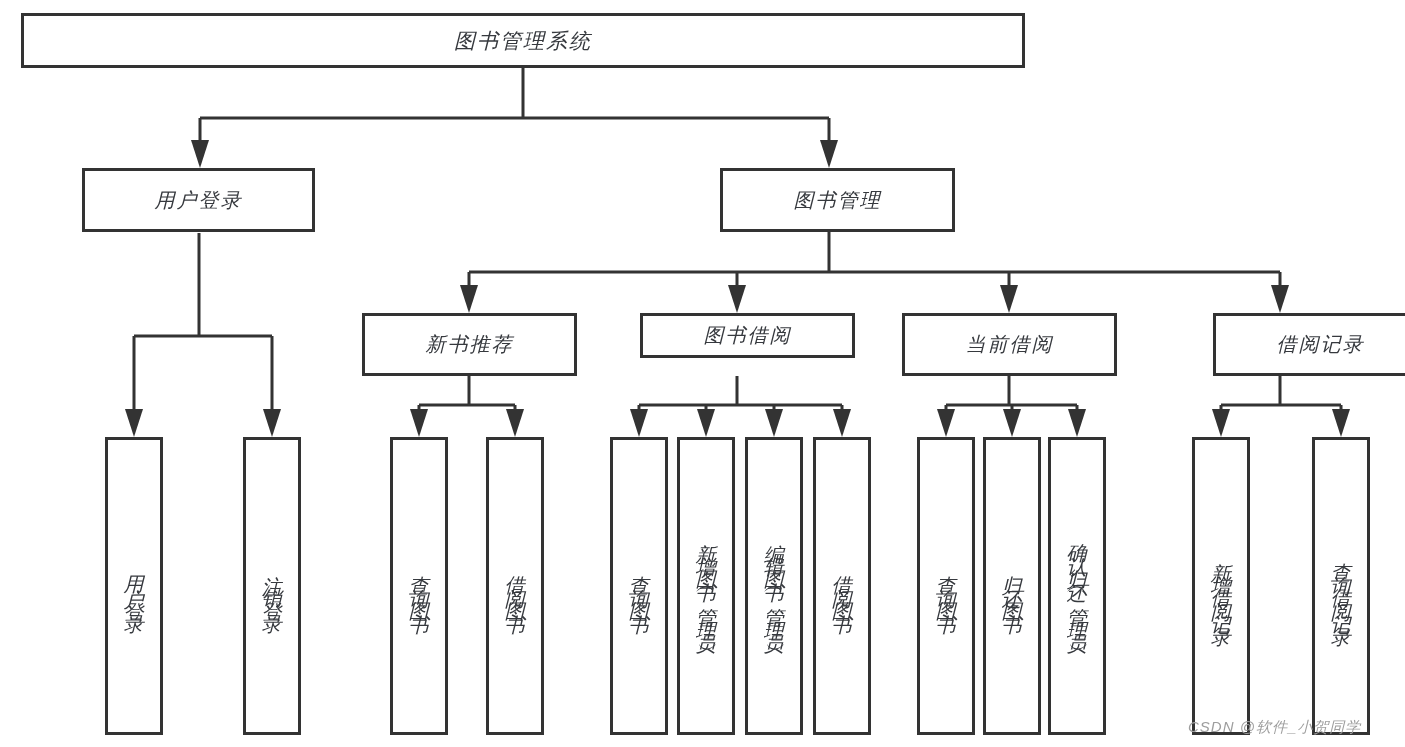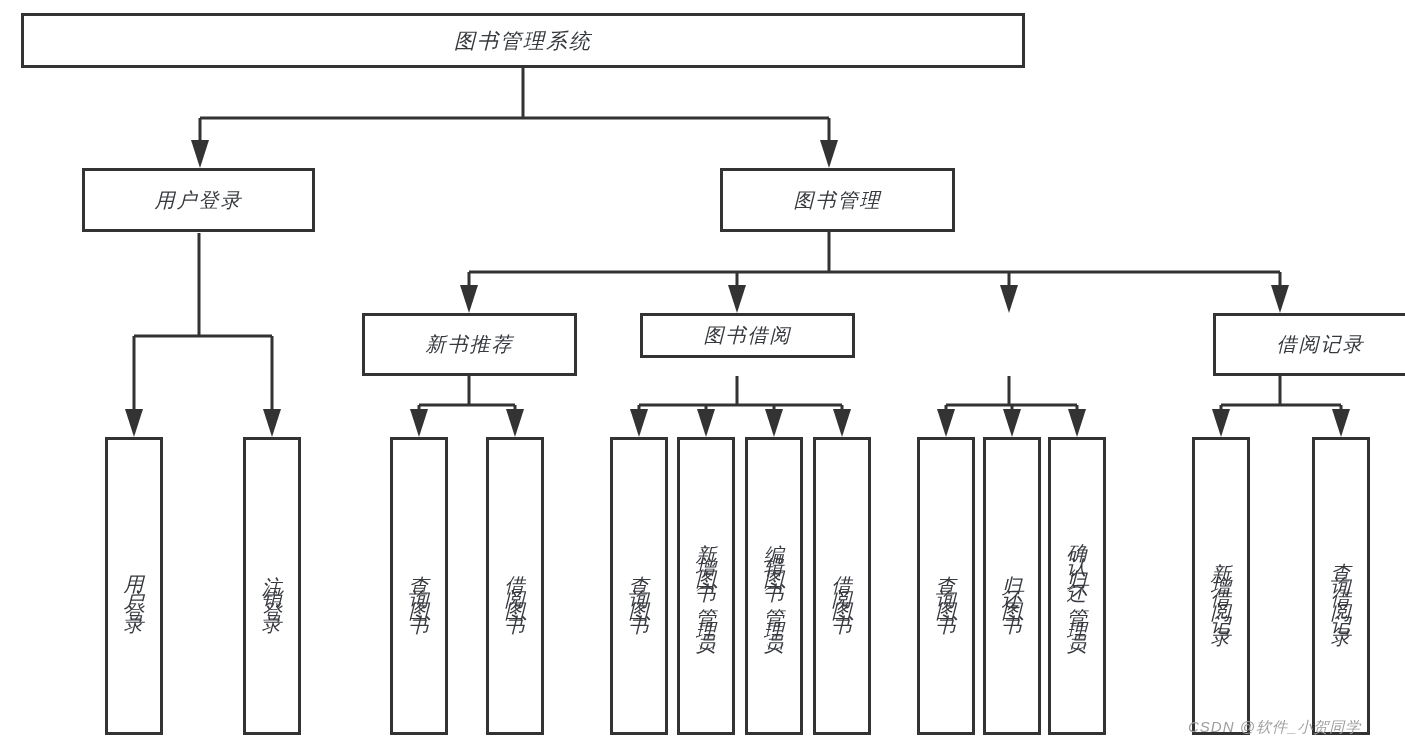--- a/index.html
+++ b/index.html
@@ -117,20 +117,23 @@
   <div class="hbox" style="left:720px;top:168px;width:235px;height:64px;">
     <span>图书管理</span>
   </div>
 
   <div class="hbox" style="left:362px;top:313px;width:215px;height:63px;">
     <span>新书推荐</span>
   </div>
   <div class="hbox" style="left:598px;top:313px;width:215px;height:45px;margin-left:42px;">
     <span>图书借阅</span>
   </div>
+  <div class="hbox" style="left:902px;top:313px;width:215px;height:63px;">
+    <span>当前借阅</span>
+  </div>
   <div class="hbox" style="left:1173px;top:313px;width:215px;height:63px;margin-left:40px;">
     <span>借阅记录</span>
   </div>
 
   <div class="leaf" style="left:105px;">
     <span class="vtext">用户登录</span>
   </div>
   <div class="leaf" style="left:243px;">
     <span class="vtext">注销登录</span>
   </div>

